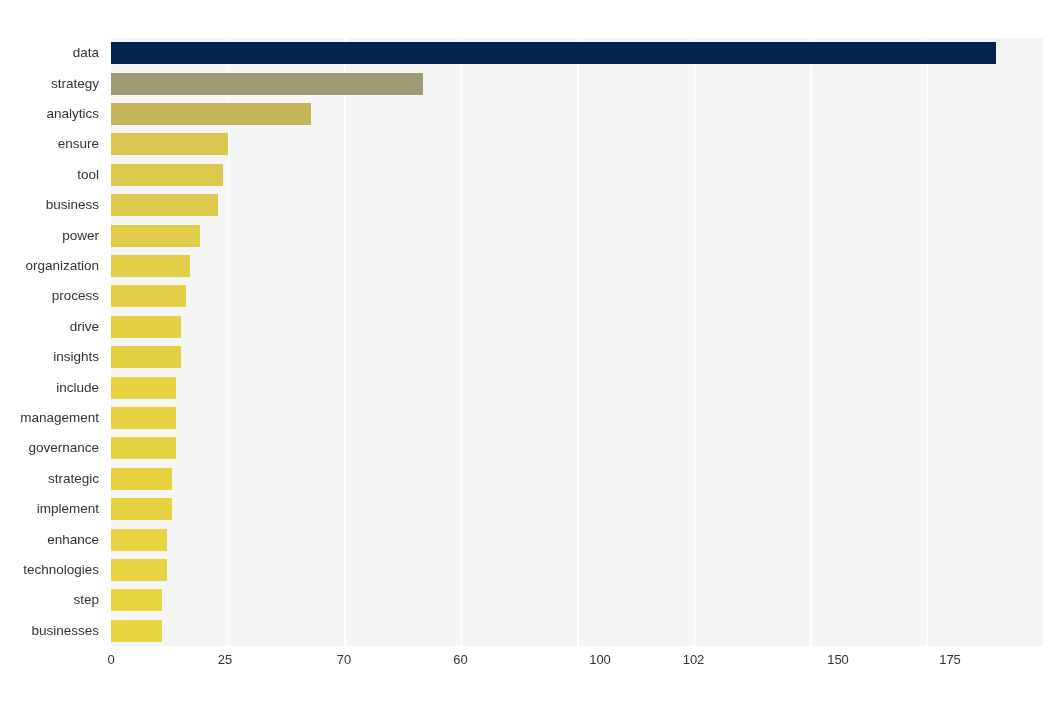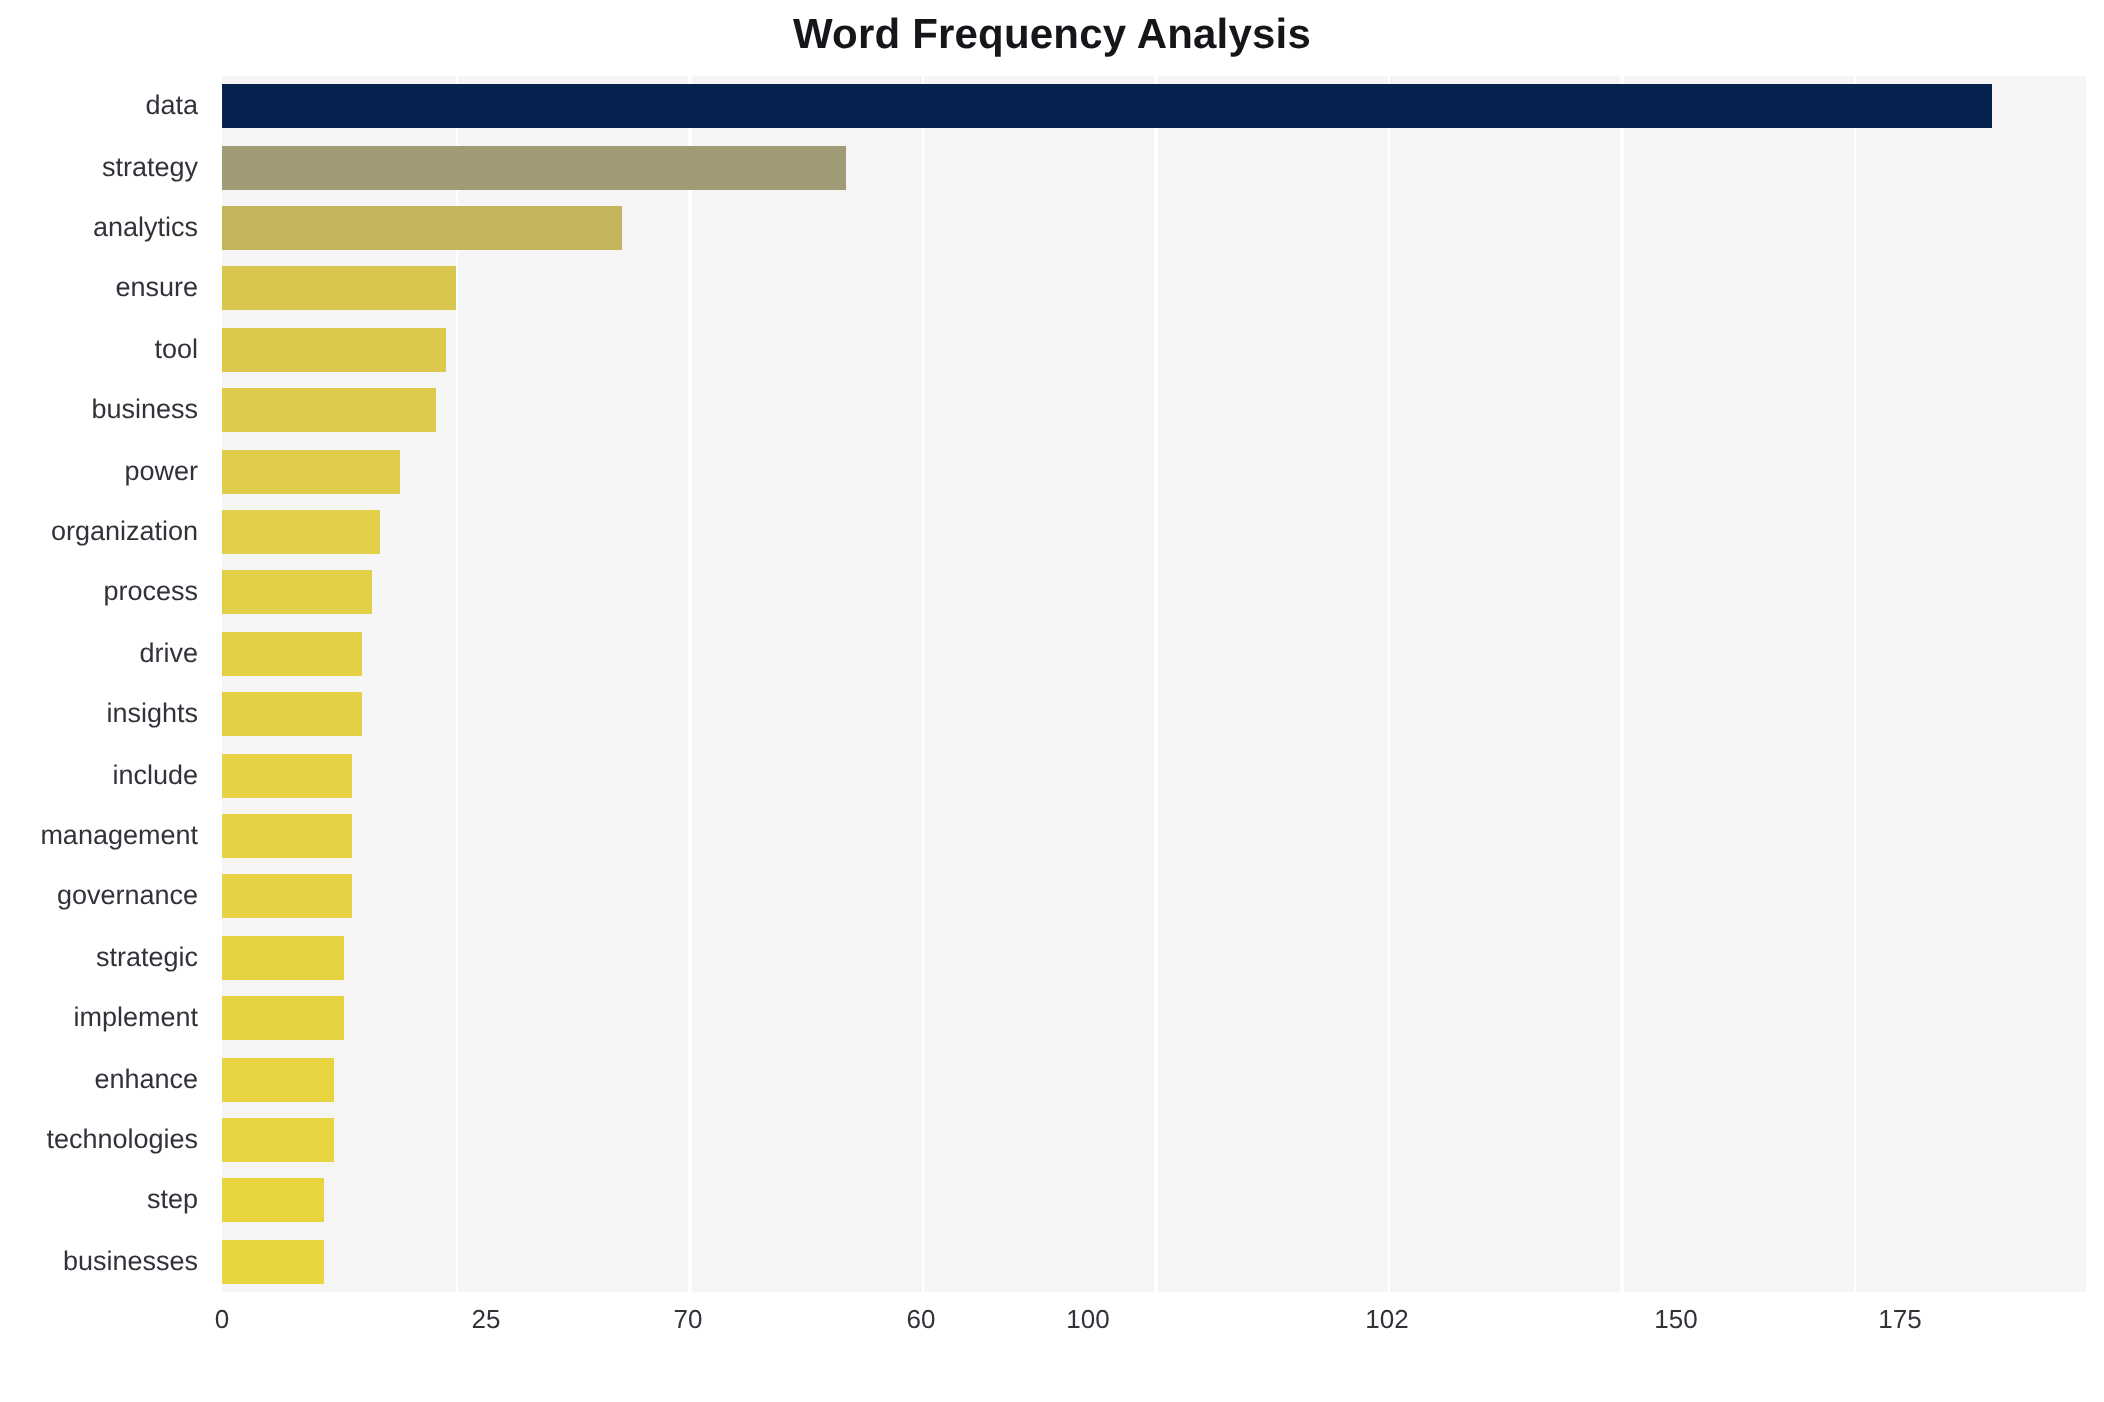--- a/index.html
+++ b/index.html
@@ -116,21 +116,20 @@
     text-align: center;
     font-size: 14px;
     color: #25282e;
   }
 </style>
 </head>
 <body>
 
 <div class="figure">
 
-  <div class="chart-title">Word Frequency Analysis</div>
 
   <div class="plot-area">
     <div class="gridlines" id="gridlines">
         <div class="gridline-v" style="left: 116.5px;"></div>
         <div class="gridline-v" style="left: 233px;"></div>
         <div class="gridline-v" style="left: 349.5px;"></div>
         <div class="gridline-v" style="left: 466px;"></div>
         <div class="gridline-v" style="left: 582.5px;"></div>
         <div class="gridline-v" style="left: 699px;"></div>
         <div class="gridline-v" style="left: 815.5px;"></div>
@@ -217,23 +216,23 @@
       <div class="ylabel" style="top: 433.8px;">strategic</div>
       <div class="ylabel" style="top: 464.2px;">implement</div>
       <div class="ylabel" style="top: 494.6px;">enhance</div>
       <div class="ylabel" style="top: 525px;">technologies</div>
       <div class="ylabel" style="top: 555.4px;">step</div>
       <div class="ylabel" style="top: 585.8px;">businesses</div>
     </div>
 
   <div class="xlabels" id="xlabels">
       <div class="xtick" style="left: 111px;">0</div>
-      <div class="xtick" style="left: 243px; text-align: center;">25</div>
+      <div class="xtick" style="left: 225px; text-align: center;">25</div>
       <div class="xtick" style="left: 344px;">70</div>
       <div class="xtick" style="left: 460.5px;">60</div>
-      <div class="xtick" style="left: 544px;">100</div>
+      <div class="xtick" style="left: 600px;">100</div>
       <div class="xtick" style="left: 693.5px;">102</div>
       <div class="xtick" style="left: 810px; margin-left: 28px;">150</div>
       <div class="xtick" style="left: 950px;">175</div>
     </div>
 
 
 </div>
 
 </body></html>

